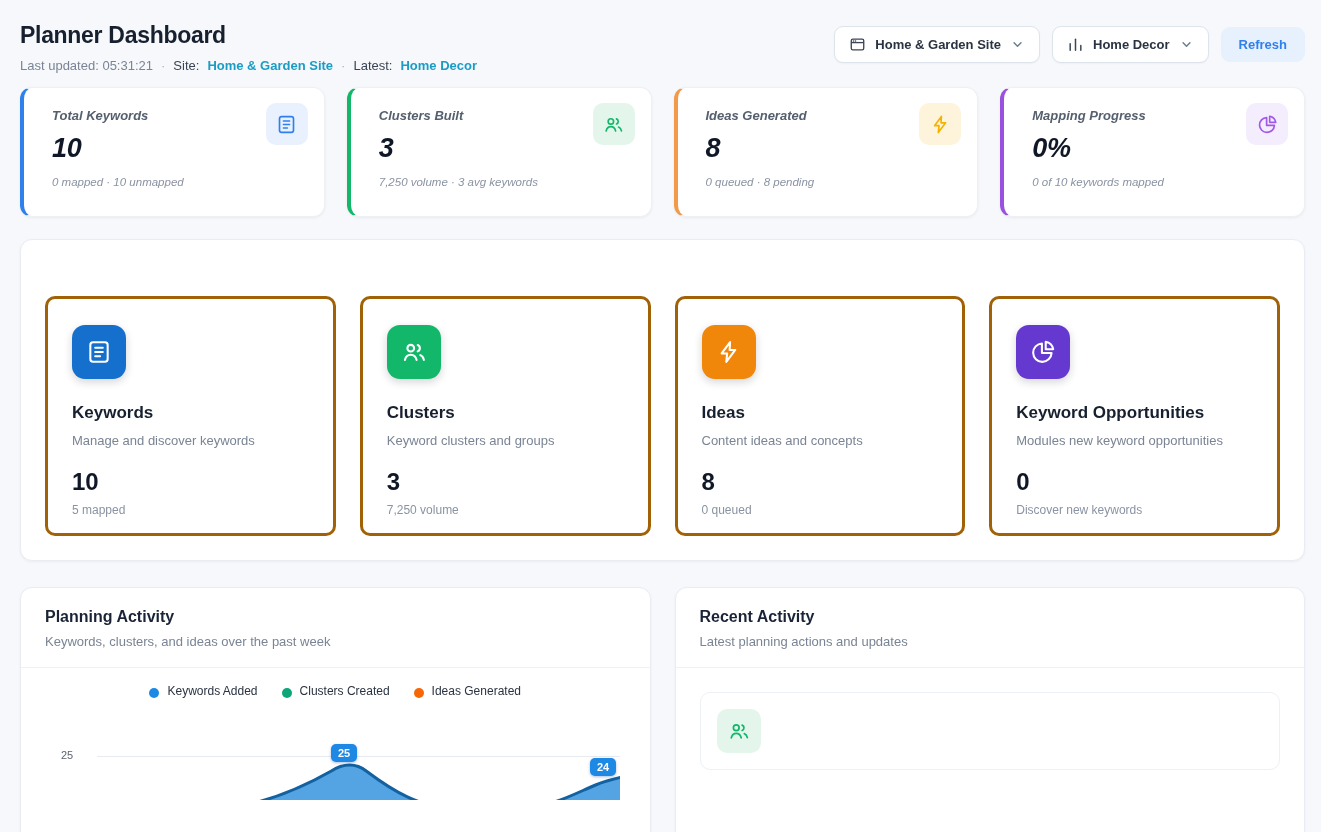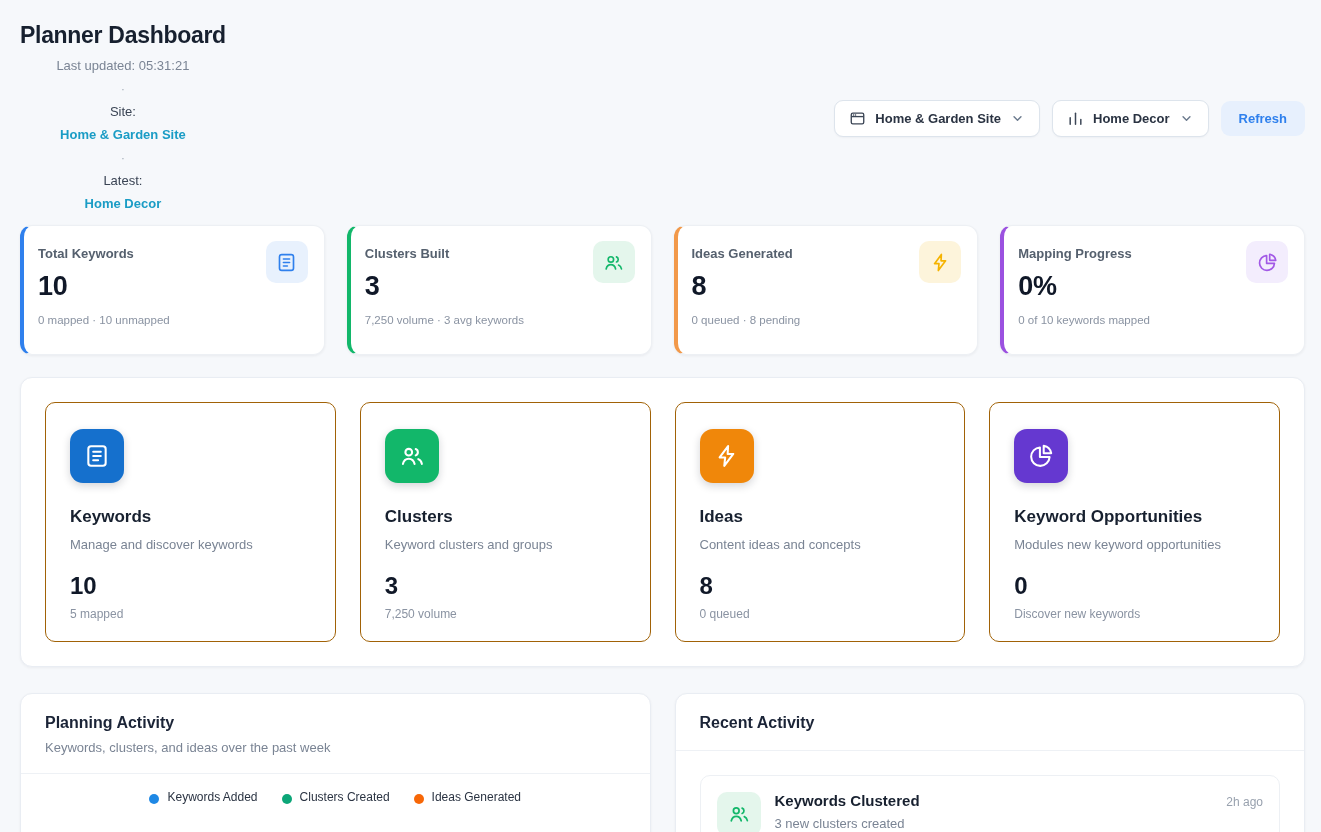--- a/index.html
+++ b/index.html
@@ -6,25 +6,25 @@
   html, body { width: 1321px; height: 832px; overflow: hidden; }
   body {
     font-family: "Liberation Sans", sans-serif;
     background: #f6f8fb;
     color: #1b2437;
   }
   svg { display: block; }
 
   
   .topbar {
-    display: flex; justify-content: space-between; align-items: center;
+    display: flex; justify-content: space-between; align-items: flex-start;
     padding: 22px 16px 0 20px;
   }
   .page-title { font-size: 23px; font-weight: 800; letter-spacing: -0.3px; color: #17202f; }
-  .meta { display: flex; align-items: center; gap: 8px; margin-top: 9px; font-size: 13px; color: #7a8494; flex-direction: column; }
+  .meta { display: flex; align-items: center; gap: 8px; margin-top: 9px; font-size: 13px; color: #7a8494; }
   .meta .sep { color: #aab2bd; }
   .meta .lbl { color: #3a4454; font-weight: 400; }
   .meta .link { color: #1a9cc5; font-weight: 700; cursor: pointer; }
   .controls { display: flex; align-items: center; gap: 12px; padding-top: 4px; }
   .selector {
     display: flex; align-items: center; gap: 9px;
     background: #fff; border: 1px solid #dde4ec; border-radius: 9px;
     padding: 9px 14px; font-size: 13px; font-weight: 700; color: #2a3342;
     font-family: inherit; cursor: pointer; box-shadow: 0 1px 2px rgba(16,24,40,.04);
   }
@@ -36,21 +36,21 @@
   }
 
   
   .stats-row {
     display: grid; grid-template-columns: repeat(4, 1fr); gap: 22px;
     margin: 14px 16px 0 20px;
   }
   .stat-card {
     position: relative; background: #fff; border: 1px solid #edf0f4;
     border-left: 4px solid #2f80ed; border-radius: 12px;
-    padding: 20px 14px; height: 130px; box-shadow: 0 1px 3px rgba(16,24,40,.06);
+    padding: 20px 28px; height: 130px; box-shadow: 0 1px 3px rgba(16,24,40,.06); font-style: italic;
   }
   .stat-label { font-size: 13px; font-weight: 600; color: #55606e; }
   .stat-value { font-size: 27px; font-weight: 800; color: #101828; margin-top: 10px; letter-spacing: -0.3px; }
   .stat-sub { font-size: 11.5px; color: #8a93a2; margin-top: 12px; }
   .stat-icon {
     position: absolute; top: 15px; right: 16px; width: 42px; height: 42px;
     border-radius: 10px; display: flex; align-items: center; justify-content: center;
   }
 
   
@@ -59,22 +59,22 @@
     box-shadow: 0 1px 3px rgba(16,24,40,.05); overflow: hidden;
   }
   .panel-head { padding: 20px 24px 18px; border-bottom: 1px solid #eef1f5; }
   .panel-title { font-size: 16px; font-weight: 800; color: #1b2437; }
   .panel-sub { font-size: 13px; color: #7a8494; margin-top: 8px; }
 
   
   .modules-wrap { margin: 22px 16px 0 20px; }
   .modules-grid { display: grid; grid-template-columns: repeat(4, 1fr); gap: 24px; padding: 24px; }
   .module {
-    border: 1px solid #a16207; border-radius: 10px; padding: 26px 24px;
-    height: 240px; background: #fff; cursor: pointer;
+    border: 3px solid #a16207; border-radius: 10px; padding: 26px 24px;
+    height: 240px; background: #fff; cursor: pointer; margin-top: 32px;
   }
   .module-icon {
     width: 54px; height: 54px; border-radius: 13px; color: #fff;
     display: flex; align-items: center; justify-content: center;
     box-shadow: 0 3px 8px rgba(16,24,40,.18);
   }
   .module-title { font-size: 17px; font-weight: 800; color: #17202f; margin-top: 24px; }
   .module-desc { font-size: 13px; color: #7a8494; margin-top: 10px; }
   .module-value { font-size: 24px; font-weight: 800; color: #101828; margin-top: 20px; }
   .module-sub { font-size: 12px; color: #8a93a2; margin-top: 7px; }
@@ -313,35 +313,29 @@
         <svg class="area-svg" viewBox="0 0 524 44" preserveAspectRatio="none" style="width:calc(100% - 58px);">
           <path d="M -6 54 L 110 54 C 160 52 205 32 235 15 C 247 7 260 7 270 15 C 298 36 322 50 360 54 L 415 54 C 455 52 478 38 500 29 C 510 25 518 23 527 21 L 529 54 Z" fill="#54a4e4" stroke="#1261a0" stroke-width="3" stroke-linejoin="round"></path>
         </svg>
       </div>
     </div>
   </div>
 
   <div class="panel">
     <div class="panel-head">
       <div class="panel-title">Recent Activity</div>
+      <div class="panel-sub">Latest planning actions and updates</div>
     </div>
     <div class="activity-list">
       <div class="activity-item">
         <div class="activity-icon" style="background: rgb(228, 246, 236); color: rgb(18, 183, 106);">
           <svg width="22" height="22" viewBox="0 0 24 24" fill="none" stroke="currentColor" stroke-width="1.9" stroke-linecap="round" stroke-linejoin="round">
             <circle cx="9" cy="8.5" r="3.1"></circle>
             <path d="M3.6 19.4c.7-3.2 2.9-4.9 5.4-4.9s4.7 1.7 5.4 4.9"></path>
             <path d="M15.4 5.6a3.1 3.1 0 0 1 0 5.8"></path>
             <path d="M17.8 14.9c1.8.7 2.9 2.2 3.3 4.4"></path>
           </svg>
         </div>
-        <div class="activity-main">
-          <div class="activity-top">
-            <span class="activity-title">Keywords Clustered</span>
-            <span class="activity-time">2h ago</span>
-          </div>
-          <div class="activity-desc">3 new clusters created</div>
-        </div>
       </div>
     </div>
   </div>
 
 </section>
 
 </body></html>

